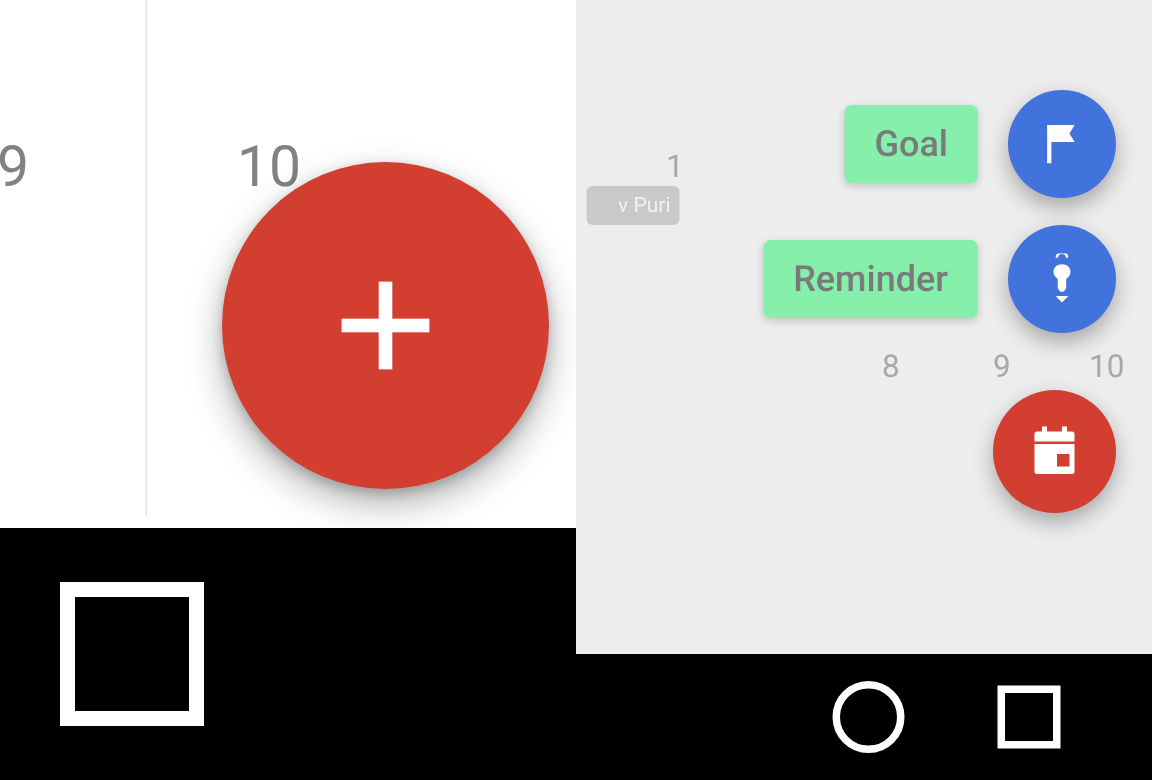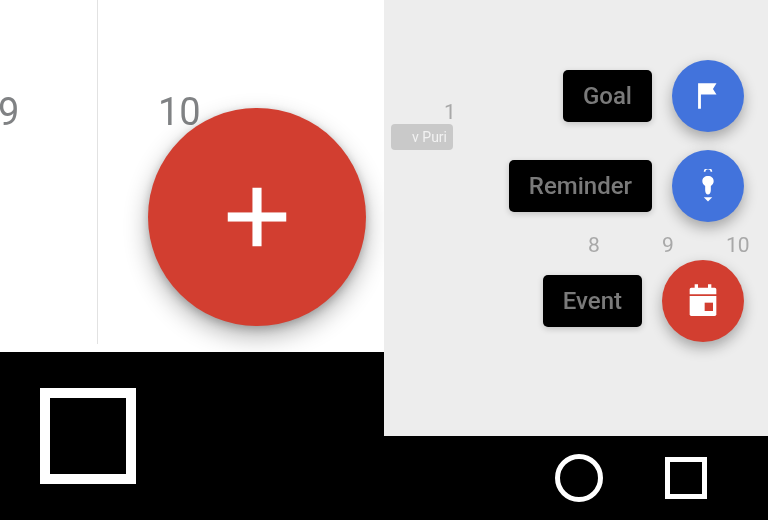--- a/index.html
+++ b/index.html
@@ -86,21 +86,21 @@
     position: absolute;
     right: 24px;
     display: flex; align-items: center; gap: 20px;
     justify-content: flex-end;
   }
   .row-goal     { top: 60px; }
   .row-reminder { top: 150px; }
   .row-event    { top: 260px; }
 
   .action-label {
-    background: #000000;
+    background: #86efac;
     border-radius: 5px;
     padding: 12px 20px;
     font-size: 24px;
     color: #7a7a7a;
     font-weight: 500;
     box-shadow: 0 2px 6px rgba(0,0,0,0.18);
     cursor: pointer;
   }
   .fab-small {
     width: 72px; height: 72px;
@@ -175,21 +175,20 @@
     <div class="fab-small fab-blue">
       <svg viewBox="0 0 24 24">
         <path d="M9 2a3 3 0 0 1 6 0h-1.2a1.8 1.8 0 0 0-3.6 0H9z"></path>
         <path d="M12 5c2.3 0 4 1.4 4 3.6 0 1.6-.9 2.5-2 3.4v3c0 2-1 3-2 3s-2-1-2-3v-3c-1.1-.9-2-1.8-2-3.4C8 6.4 9.7 5 12 5z"></path>
         <path d="M9 20h6l-3 3z"></path>
       </svg>
     </div>
   </div>
 
   <div class="action-row row-event">
-    <div class="action-label">Event</div>
     <div class="fab-small fab-red">
       <svg viewBox="0 0 24 24">
         <path d="M5 4h2V2h2v2h6V2h2v2h2a1 1 0 0 1 1 1v3H4V5a1 1 0 0 1 1-1z" fill="#ffffff"></path>
         <path d="M4 9h16v11a1 1 0 0 1-1 1H5a1 1 0 0 1-1-1V9z" fill="#ffffff"></path>
         <rect x="13" y="13" width="5" height="5" fill="#d23e30"></rect>
       </svg>
     </div>
   </div>
 
   <div class="navbar-right">

